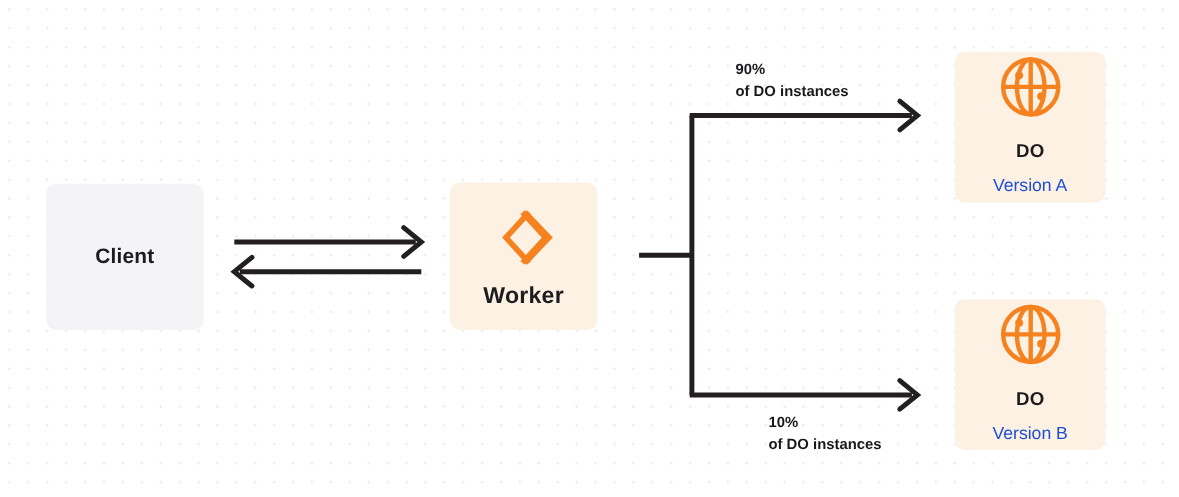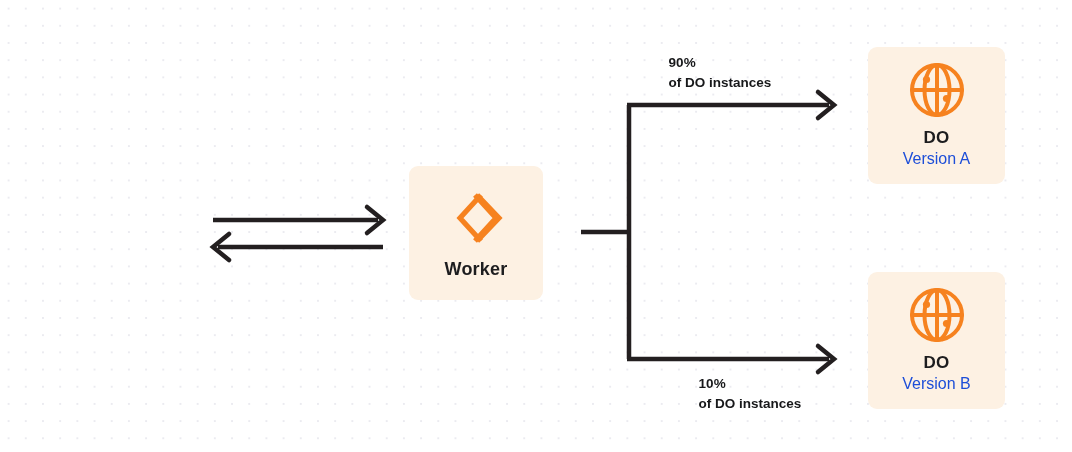--- a/index.html
+++ b/index.html
@@ -55,32 +55,33 @@
     top: 166px;
     width: 134px;
     height: 134px;
     background: #fdf1e3;
   }
   #worker-node .node-icon {
     margin-bottom: 10px;
     line-height: 0;
   }
   #worker-node .node-title {
-    font-size: 18px;
+    font-size: 21px;
     font-weight: bold;
     color: #1d1d1f;
     letter-spacing: .2px;
   }
 
   
   .do-node {
     left: 868px;
     width: 137px;
     height: 137px;
     background: #fdf1e3;
+    gap: 11px;
   }
   #do-a-node { top: 47px; }
   #do-b-node { top: 272px; }
 
   .do-node .node-icon {
     margin-bottom: 9px;
     line-height: 0;
   }
   .do-node .node-title {
     font-size: 17px;
@@ -153,20 +154,23 @@
       <line x1="627" y1="105" x2="829" y2="105" stroke="#231f20" stroke-width="4.5" stroke-linecap="butt"></line>
       <polyline points="818,92 834,105 818,118" fill="none" stroke="#231f20" stroke-width="4.5" stroke-linecap="round" stroke-linejoin="miter"></polyline>
     </g>
 
     <g>
       <line x1="627" y1="359" x2="829" y2="359" stroke="#231f20" stroke-width="4.5" stroke-linecap="butt"></line>
       <polyline points="818,346 834,359 818,372" fill="none" stroke="#231f20" stroke-width="4.5" stroke-linecap="round" stroke-linejoin="miter"></polyline>
     </g>
   </svg>
 
+  <div class="node" id="client-node">
+    <div class="node-title">Client</div>
+  </div>
 
   <div class="node" id="worker-node">
     <div class="node-icon">
       <svg width="62" height="62" viewBox="0 0 62 62" xmlns="http://www.w3.org/2000/svg">
 
         <polyline points="36,8 15,31 36,54" fill="none" stroke="#f6821f" stroke-width="5.2" stroke-linecap="butt" stroke-linejoin="miter"></polyline>
 
         <polyline points="30,8 51,31 30,54" fill="none" stroke="#f6821f" stroke-width="5.2" stroke-linecap="butt" stroke-linejoin="miter"></polyline>
 
         <polyline points="40,10 60,31 40,52" fill="none" stroke="#f6821f" stroke-width="5.2" stroke-linecap="butt" stroke-linejoin="miter" transform="translate(-6,0)"></polyline>

